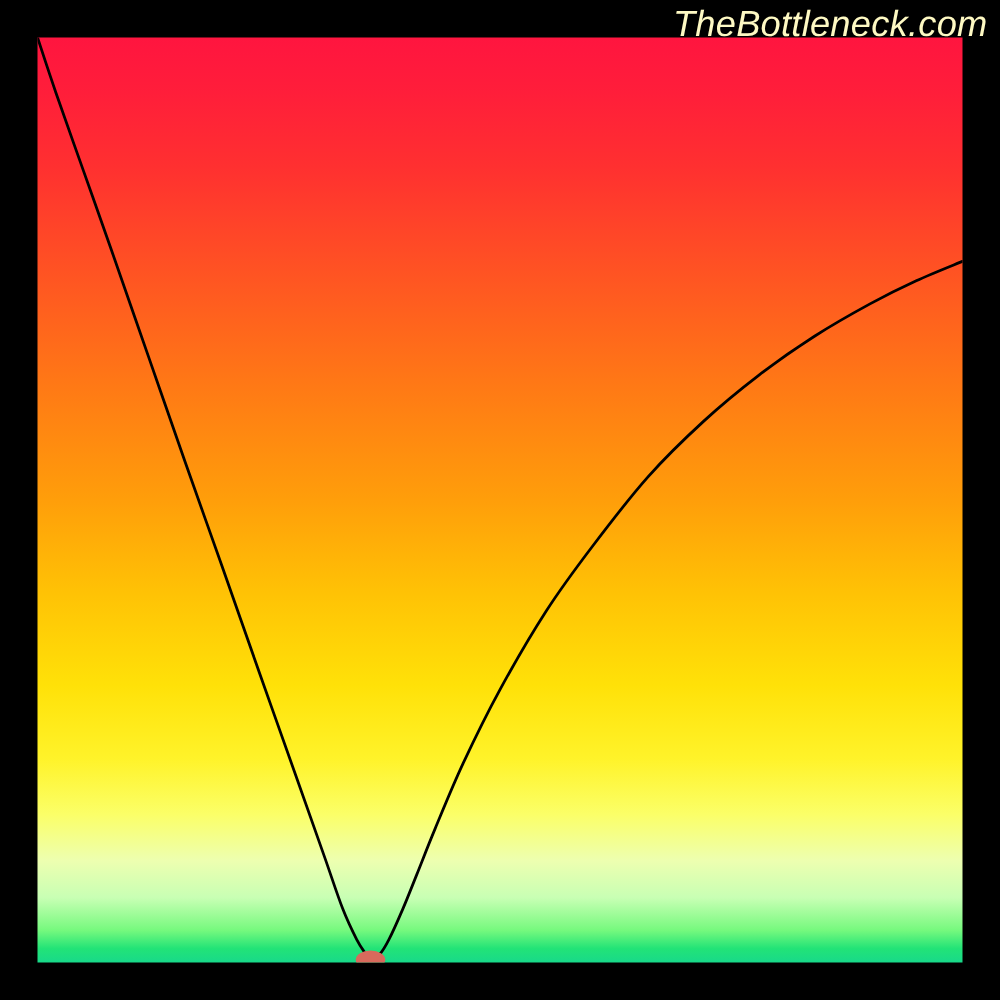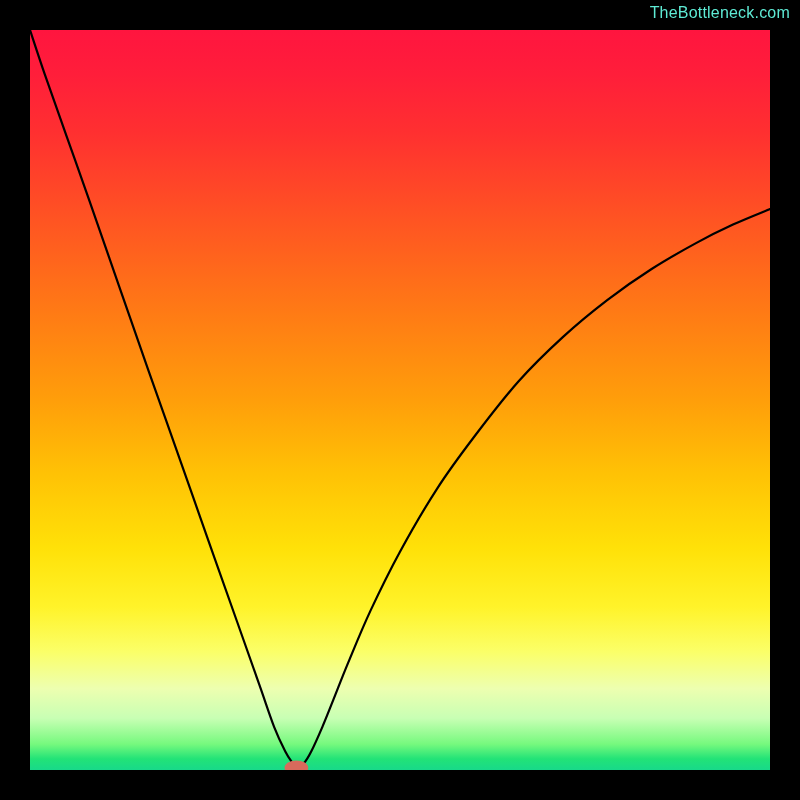--- a/index.html
+++ b/index.html
@@ -48,25 +48,26 @@
     position: absolute;
     left: 0;
     top: 0;
     width: 740px;
     height: 740px;
   }
   .watermark {
     position: absolute;
     top: 4px;
     right: 10px;
-    color: #5eead4;
-    font-size: 16px;
+    color: #fef9c3;
+    font-size: 29px;
     letter-spacing: 0.2px;
     font-weight: 400;
     user-select: none;
+    font-style: italic;
   }
   .marker {
     fill: #d86a5c;
   }
 </style>
 </head>
 <body>
 
 <div class="frame">
   <div class="watermark">TheBottleneck.com</div>

